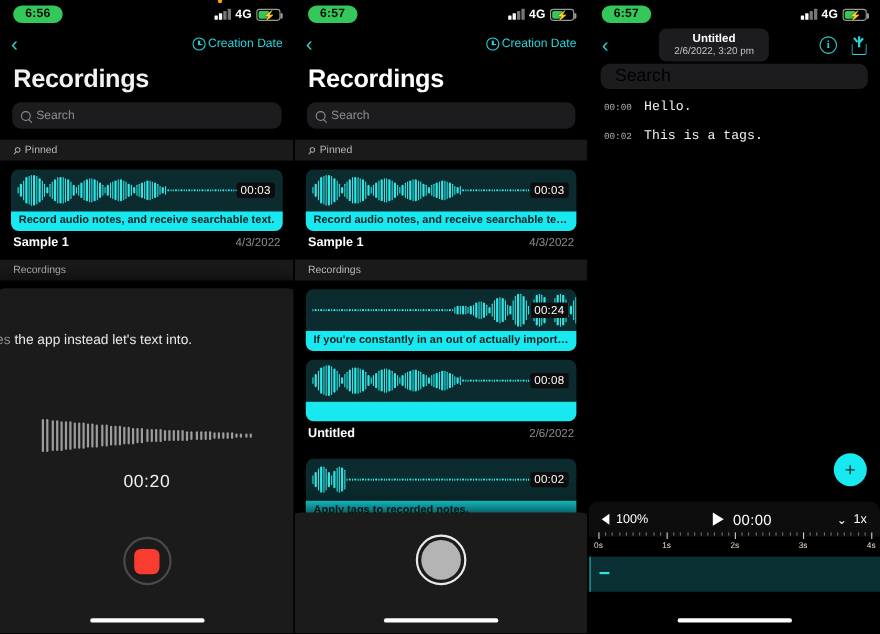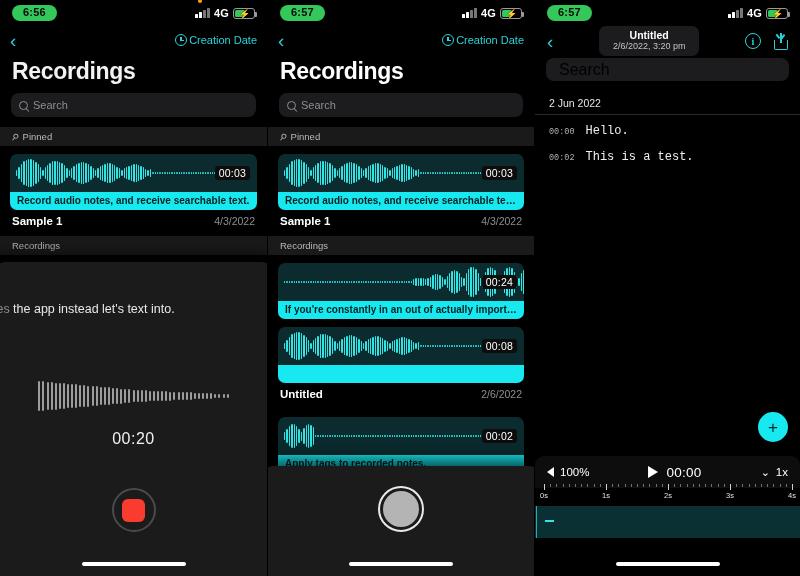--- a/index.html
+++ b/index.html
@@ -969,29 +969,28 @@
             <span class="arr"></span>
           </div>
       </div>
     </div>
 
     <div class="searchbar3">
       <span class="mag"></span>
       <span class="ph">Search</span>
     </div>
 
-    <div class="daterow">2 Jun 2022</div>
 
     <div class="tline">
       <span class="ts">00:00</span>
       <span class="tx">Hello.</span>
     </div>
     <div class="tline">
       <span class="ts">00:02</span>
-      <span class="tx">This is a test.</span>
+      <span class="tx">This is a tags.</span>
     </div>
 
     <div class="fab">
         <span>+</span>
       </div>
 
     <div class="playerbar">
       <div class="pb-left">
         <span class="spk"></span>
         <span>100%</span>

